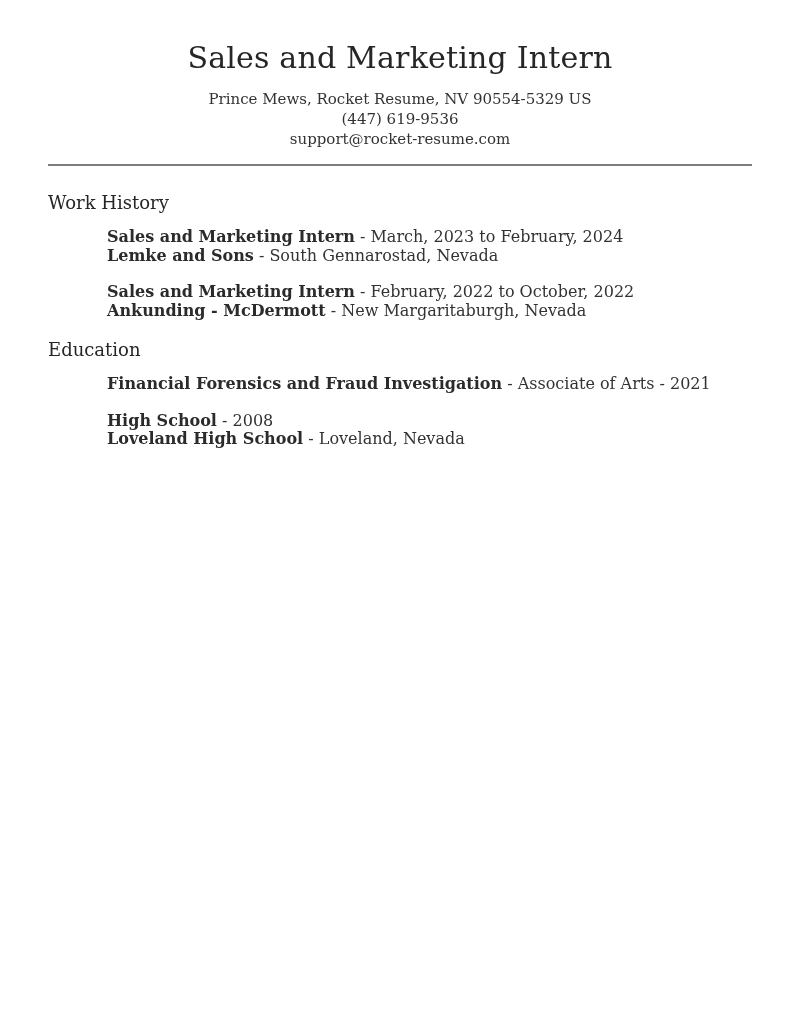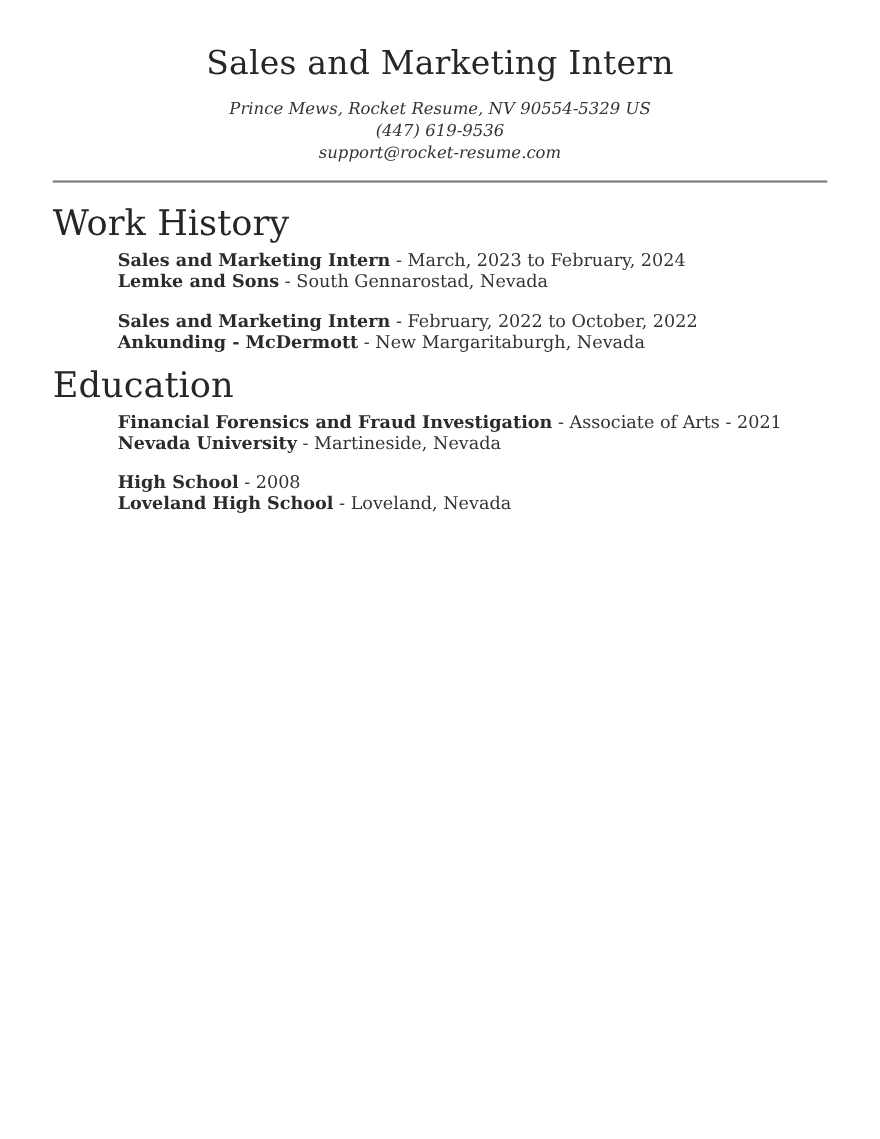--- a/index.html
+++ b/index.html
@@ -25,29 +25,28 @@
     font-weight: 400;
     line-height: 40px;
     color: #262626;
     letter-spacing: 0.2px;
   }
   .contact-block {
     margin-top: 11px;
     font-size: 15px;
     line-height: 20px;
     color: #333333;
-    font-style: italic;
   }
   .header-divider {
     border: none;
     border-top: 2px solid #7d7d7d;
     margin-top: 15px;
   }
   .section-heading {
-    font-size: 32px;
+    font-size: 18px;
     font-weight: 400;
     line-height: 32px;
     color: #262626;
     margin-top: 21px;
   }
   .entries {
     margin-top: 9px;
     padding-left: 59px;
     font-size: 16px;
     line-height: 18.5px;
@@ -96,23 +95,20 @@
     </div>
   </div>
 
   <div class="section section-education">
     <div class="section-heading">Education</div>
     <div class="entries">
       <div class="entry">
         <div class="entry-line">
           <span class="seg-bold">Financial Forensics and Fraud Investigation</span><span> - Associate of Arts - 2021</span>
         </div>
-        <div class="entry-line">
-          <span class="seg-bold">Nevada University</span><span> - Martineside, Nevada</span>
-        </div>
       </div>
       <div class="entry">
         <div class="entry-line">
           <span class="seg-bold">High School</span><span> - 2008</span>
         </div>
         <div class="entry-line">
           <span class="seg-bold">Loveland High School</span><span> - Loveland, Nevada</span>
         </div>
       </div>
     </div>

